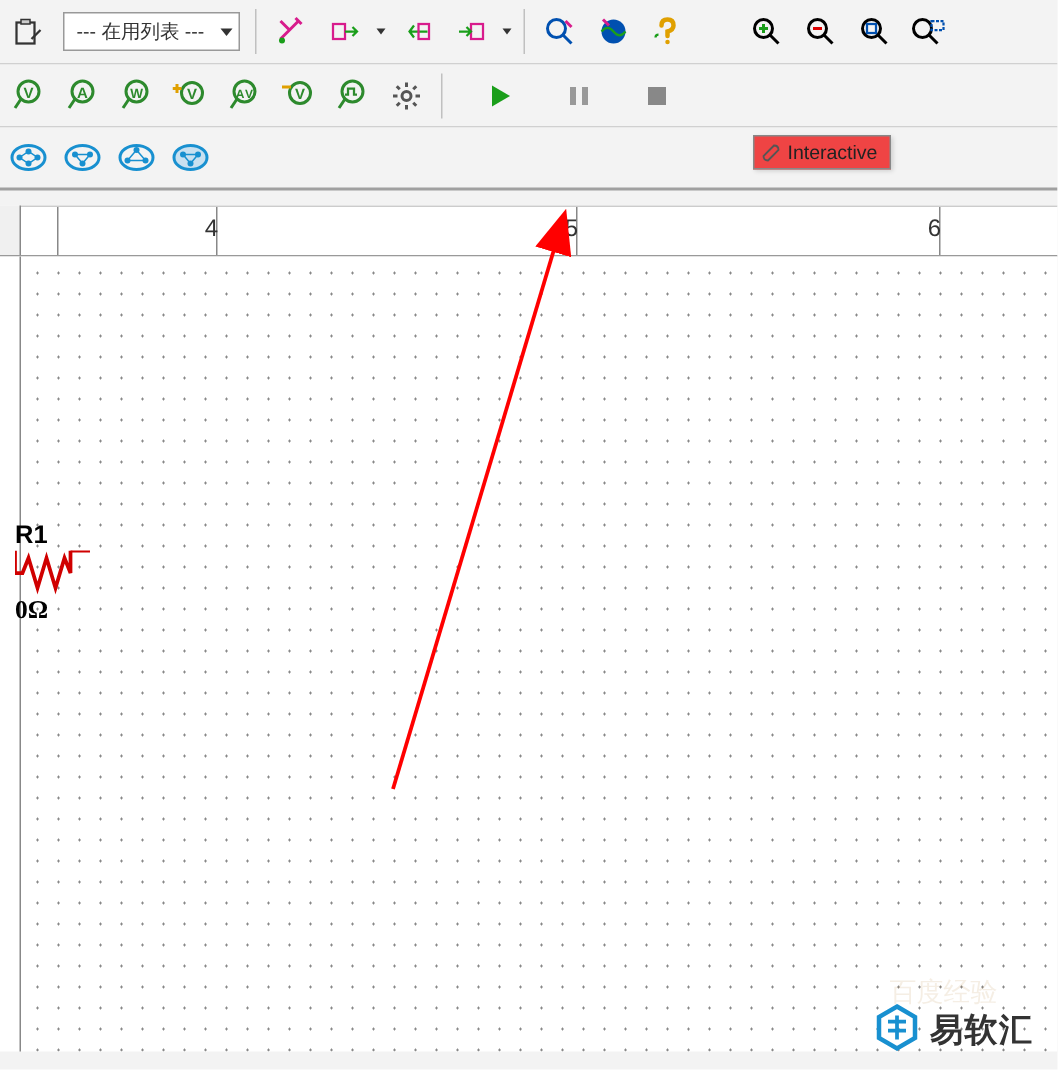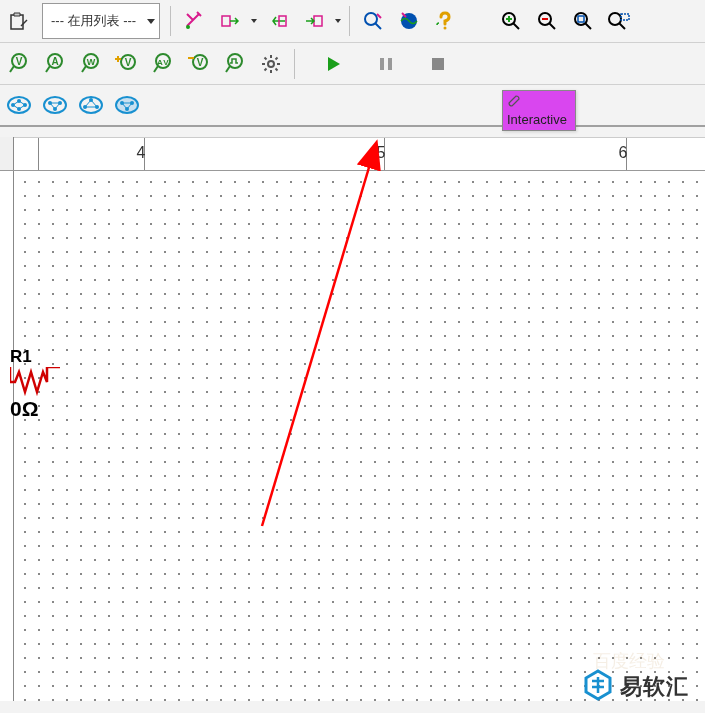--- a/index.html
+++ b/index.html
@@ -20,21 +20,21 @@
     gap: 2px;
     height: 43px;
   }
   .toolbar.row2 { height: 42px; }
   .toolbar.row3 { height: 42px; border-bottom: 2px solid #a0a0a0; }
   .dropdown {
     display: flex;
     align-items: center;
     background: #fff;
     border: 1px solid #999;
-    height: 36px;
+    height: 26px;
     padding: 0 4px 0 8px;
     font-size: 13px;
     color: #333;
     min-width: 118px;
     margin: 0 4px;
   }
   .dropdown .arrow {
     margin-left: auto;
     width: 0; height: 0;
     border-left: 4px solid transparent;
@@ -58,30 +58,30 @@
   .dd-arrow::after {
     content: "";
     width: 0; height: 0;
     border-left: 3px solid transparent;
     border-right: 3px solid transparent;
     border-top: 4px solid #333;
   }
   svg { display: block; }
   .tooltip {
     position: absolute;
-    background: #d946ef;
+    background: #ef4444;
     border: 1px solid #888;
     padding: 3px 8px 3px 4px;
     font-size: 13px;
     color: #222;
     box-shadow: 1px 1px 3px rgba(0,0,0,0.15);
     display: flex;
+    align-items: center;
     gap: 4px;
     z-index: 100;
-    flex-direction: column;
   }
   .ruler-container {
     display: flex;
     height: 34px;
     border-bottom: 1px solid #999;
     background: #fff;
     margin-top: 52px;
   }
   .ruler-corner {
     width: 14px;
@@ -133,24 +133,24 @@
     left: -4px;
     top: 176px;
   }
   .resistor .ref {
     font-size: 17px;
     font-weight: bold;
     color: #000;
     font-family: Arial, sans-serif;
   }
   .resistor .val {
-    font-size: 21px;
+    font-size: 17px;
     font-weight: bold;
     color: #000;
-    font-family: Liberation Sans, sans-serif;
+    font-family: Liberation Serif, serif;
   }
   .arrow-annot {
     position: absolute;
     left: 0; top: 0;
     pointer-events: none;
     z-index: 50;
   }
   .watermark {
     position: absolute;
     right: 16px;

